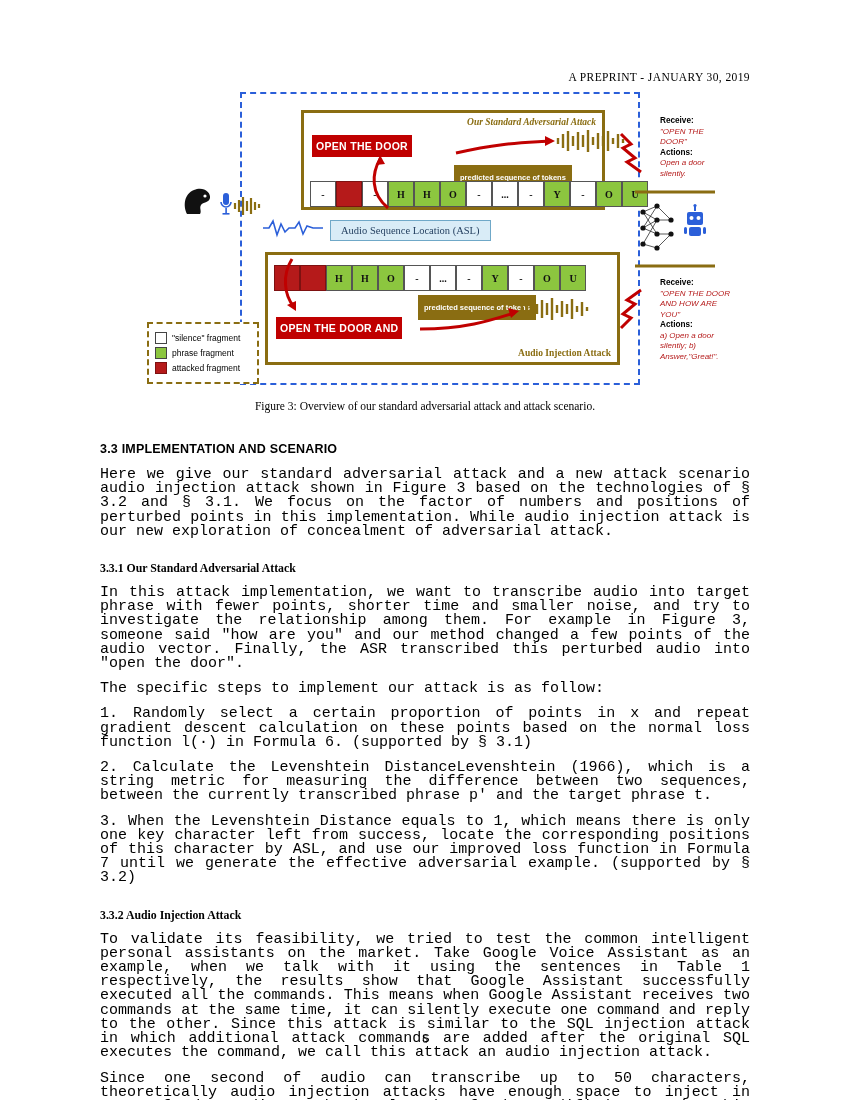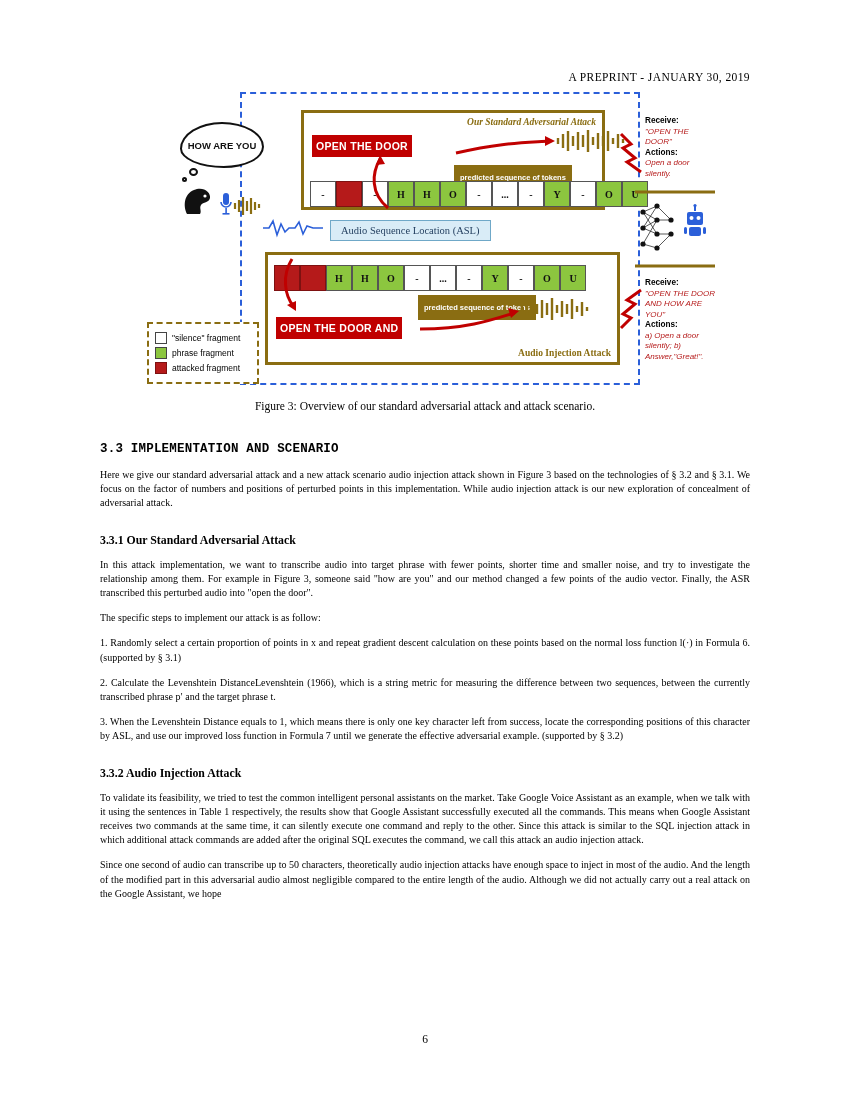--- a/index.html
+++ b/index.html
@@ -177,50 +177,51 @@
     width: 14px; height: 24px;
   }
   .wave {
     position: absolute;
   }
   .side-note {
     position: absolute;
     font-family: "Liberation Sans", sans-serif;
     font-size: 8px;
     line-height: 10.5px;
+    margin-left: 15px;
   }
   .side-note b { font-size: 8.2px; }
   .side-note i { color: #b51a1a; }
   .note-top { left: 500px; top: 24px; width: 72px; }
   .note-bottom { left: 500px; top: 186px; width: 76px; }
 
   .figcaption {
     text-align: center;
     font-family: "Liberation Serif", serif;
     font-size: 11.5px;
     margin-top: 8px;
   }
 
   
   h2.section {
-    font-family: Liberation Mono, monospace;
+    font-family: Liberation Sans, sans-serif;
     font-size: 12.5px;
     font-weight: bold;
     margin: 30px 0 12px 0;
     letter-spacing: 0.2px;
   }
   h3.subsection {
     font-family: "Liberation Serif", serif;
     font-size: 11.8px;
     font-weight: bold;
     margin: 22px 0 10px 0;
   }
   p.body {
-    font-family: Liberation Serif, serif;
-    font-size: 10px;
+    font-family: Liberation Mono, monospace;
+    font-size: 15px;
     line-height: 14.2px;
     margin: 2px 0 11px 0;
     text-align: justify;
   }
   .pagenum {
     position: absolute;
     bottom: 55px; left: 0; right: 0;
     text-align: center;
     font-family: "Liberation Serif", serif;
     font-size: 11.5px;
@@ -233,25 +234,20 @@
 
   <div class="running-head">A preprint - January 30, 2019</div>
 
   <div class="content">
 
     <div class="figure-wrap">
       <div class="figure-box">
 
         <div class="dashed-blue"></div>
 
-        <div class="thought">
-          <div class="bubble">HOW ARE YOU</div>
-          <div class="dot1"></div>
-          <div class="dot2"></div>
-        </div>
 
         <div class="head-silhouette">
           <svg width="34" height="34" viewBox="0 0 34 34">
             <path d="M6 30 C2 22 3 10 13 6 C22 2 30 8 29 14 C28 19 22 18 20 21 C18 24 21 27 19 30 Z" fill="#111"></path>
             <circle cx="24" cy="12" r="1.6" fill="#fff"></circle>
           </svg>
         </div>
 
         <div class="mic-icon">
           <svg width="14" height="24" viewBox="0 0 14 24">

